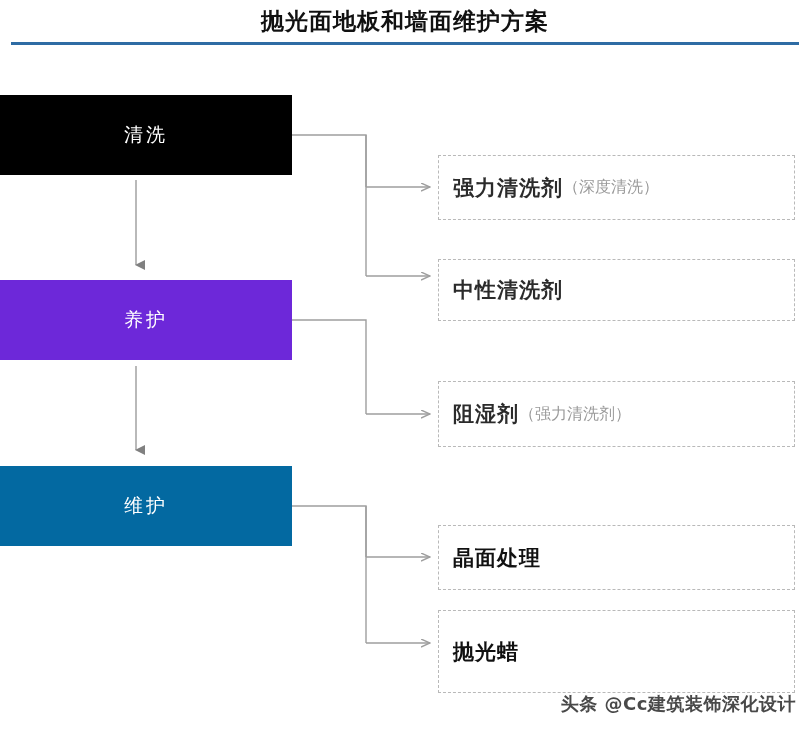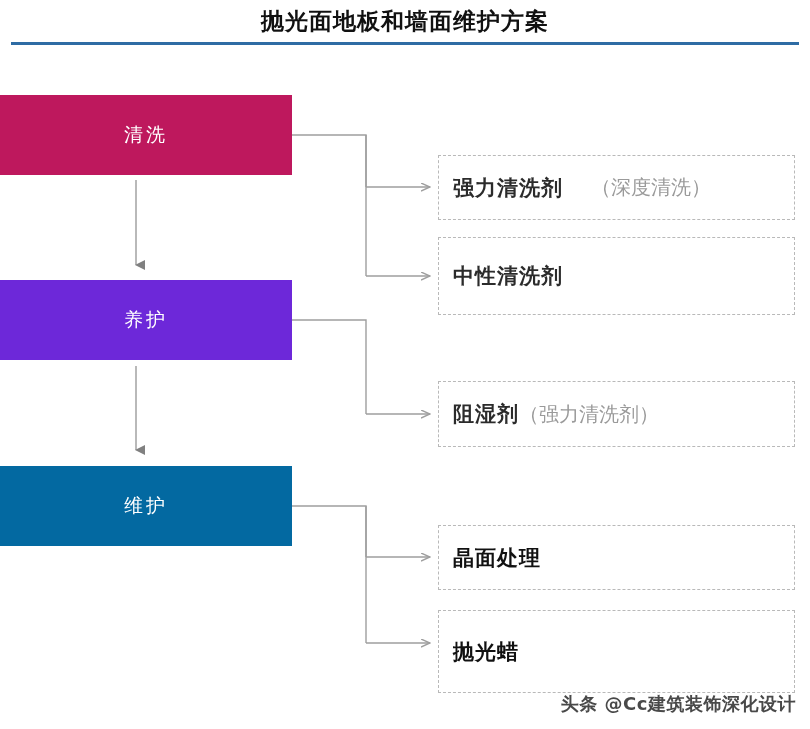--- a/index.html
+++ b/index.html
@@ -53,51 +53,51 @@
     width: 292px;
     height: 80px;
     display: flex;
     align-items: center;
     justify-content: center;
     color: #ffffff;
     font-size: 19px;
     letter-spacing: 3px;
     font-family: "DejaVu Sans", "Liberation Sans", sans-serif;
   }
-  .stage-box.s1 { top: 95px;  background: #be185d; }
+  .stage-box.s1 { top: 95px;  background: #000000; }
   .stage-box.s2 { top: 280px; background: #6d28d9; }
   .stage-box.s3 { top: 466px; background: #0369a1; }
 
   
   .item-box {
     position: absolute;
     left: 438px;
     width: 357px;
     border: 1px dashed #b9b9b9;
     background: #ffffff;
     display: flex;
     align-items: center;
     box-sizing: border-box;
     padding-left: 14px;
   }
-  .item-box.b1 { top: 155px; height: 65px; gap: 28px; }
-  .item-box.b2 { top: 237px; height: 78px; }
+  .item-box.b1 { top: 155px; height: 65px; }
+  .item-box.b2 { top: 259px; height: 62px; }
   .item-box.b3 { top: 381px; height: 66px; }
   .item-box.b4 { top: 525px; height: 65px; }
   .item-box.b5 { top: 610px; height: 83px; }
 
   .item-main {
     font-size: 21px;
     font-weight: bold;
     color: #2b2b2b;
     letter-spacing: 1px;
     font-family: "DejaVu Sans", "Liberation Sans", sans-serif;
   }
   .item-sub {
-    font-size: 20px;
+    font-size: 16px;
     color: #9a9a9a;
     letter-spacing: 0px;
     font-family: "DejaVu Sans", "Liberation Sans", sans-serif;
   }
   .item-box.b4 .item-main,
   .item-box.b5 .item-main { color: #111111; }
 
   
   #connectors {
     position: absolute;

